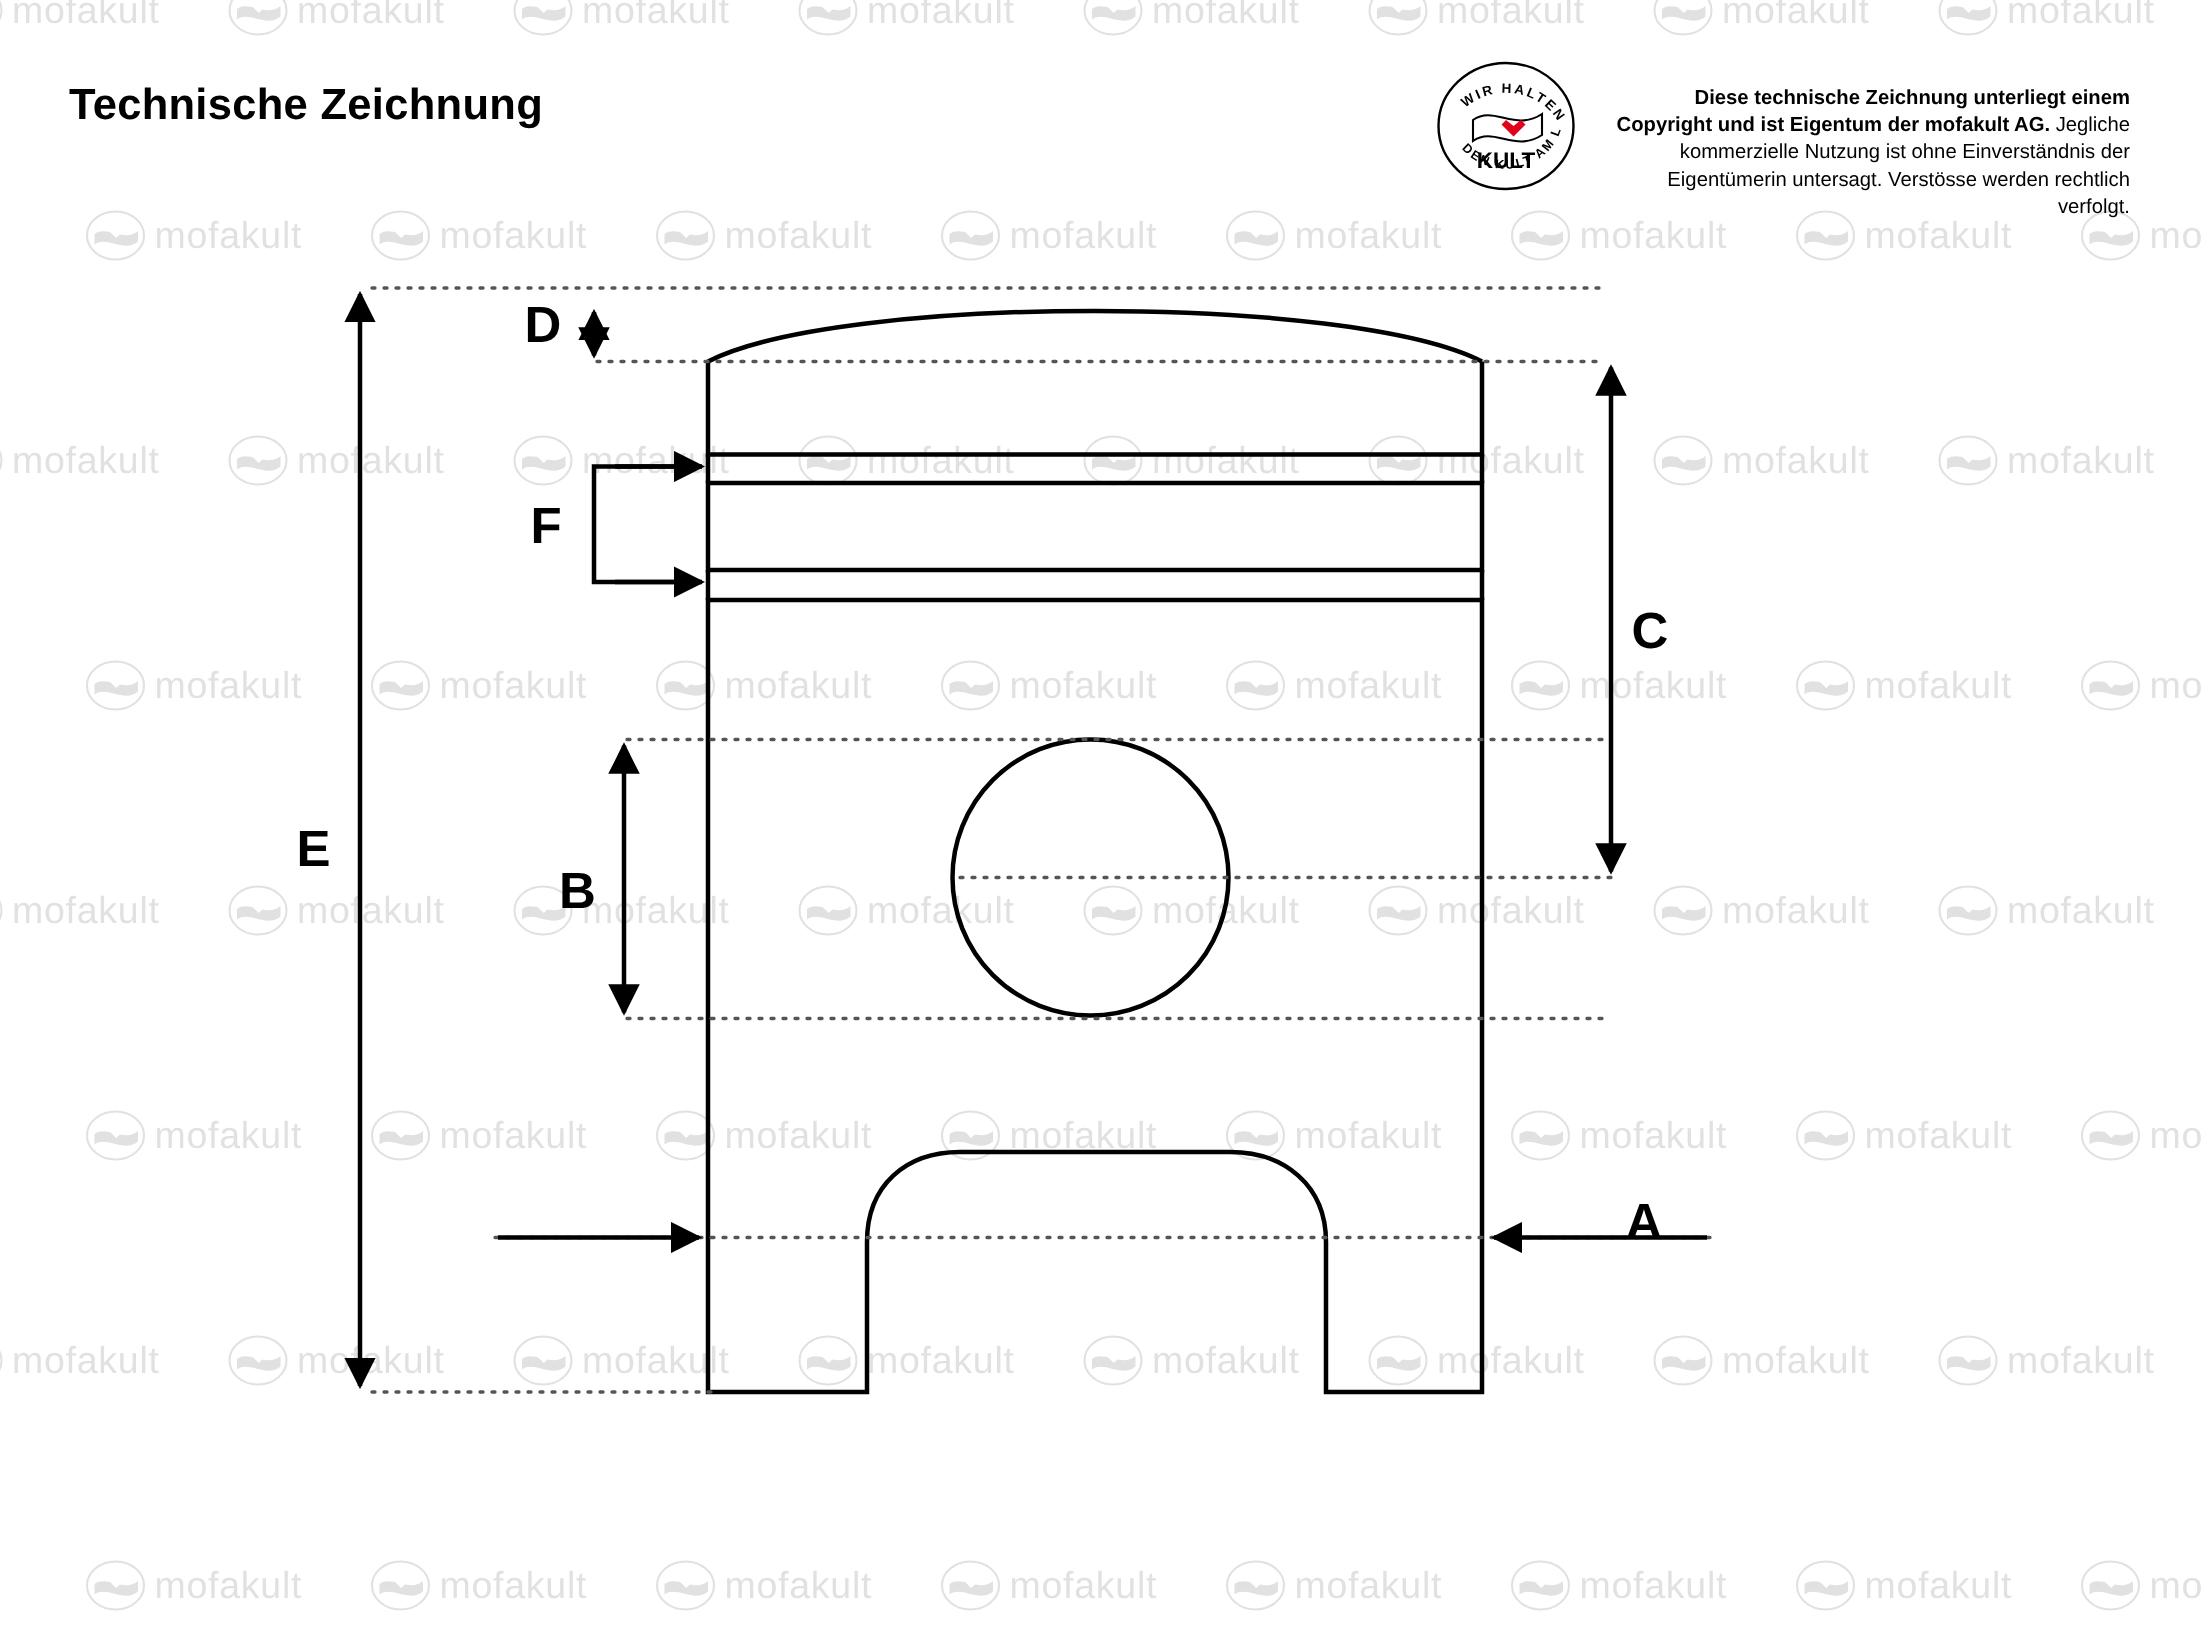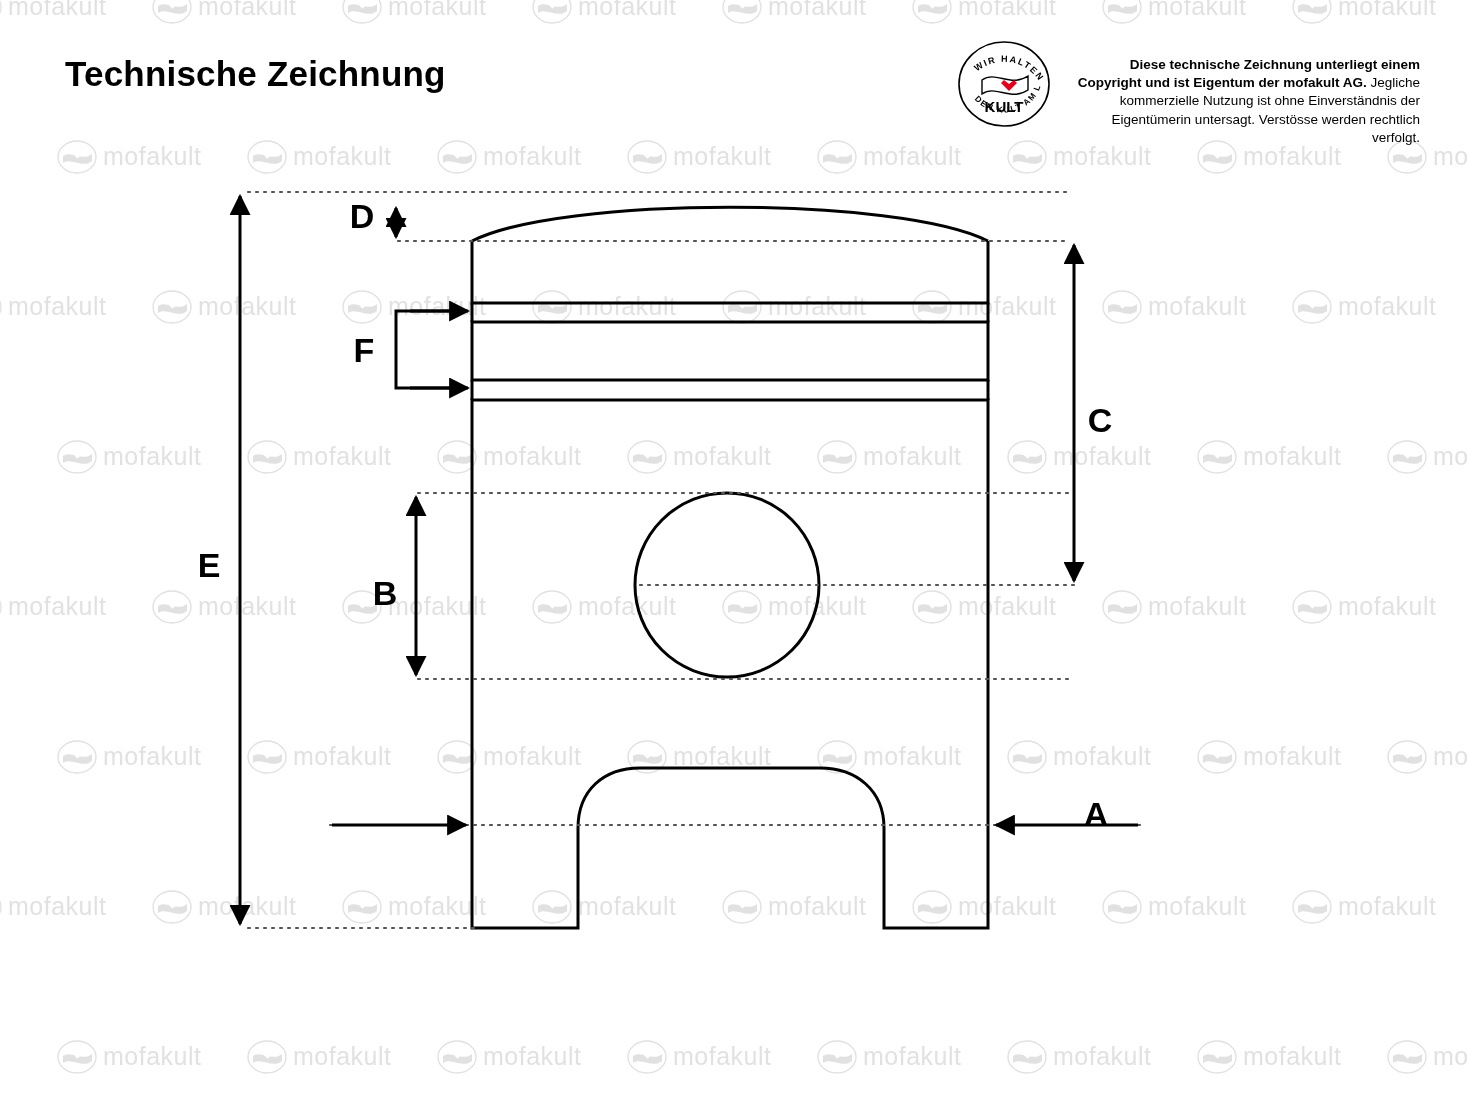--- a/index.html
+++ b/index.html
@@ -48,23 +48,23 @@
     margin-right: 4px;
   }
   
   .drawing {
     position: absolute;
     left: 0; top: 0;
     z-index: 2;
   }
   .title {
     position: absolute;
-    left: 65px;
+    left: 46px;
     top: 54px;
-    font-size: 35px;
+    font-size: 29px;
     font-weight: bold;
     letter-spacing: 0.2px;
     z-index: 3;
   }
   .copyright {
     position: absolute;
     left: 1068px;
     top: 56px;
     width: 352px;
     font-size: 13.5px;

